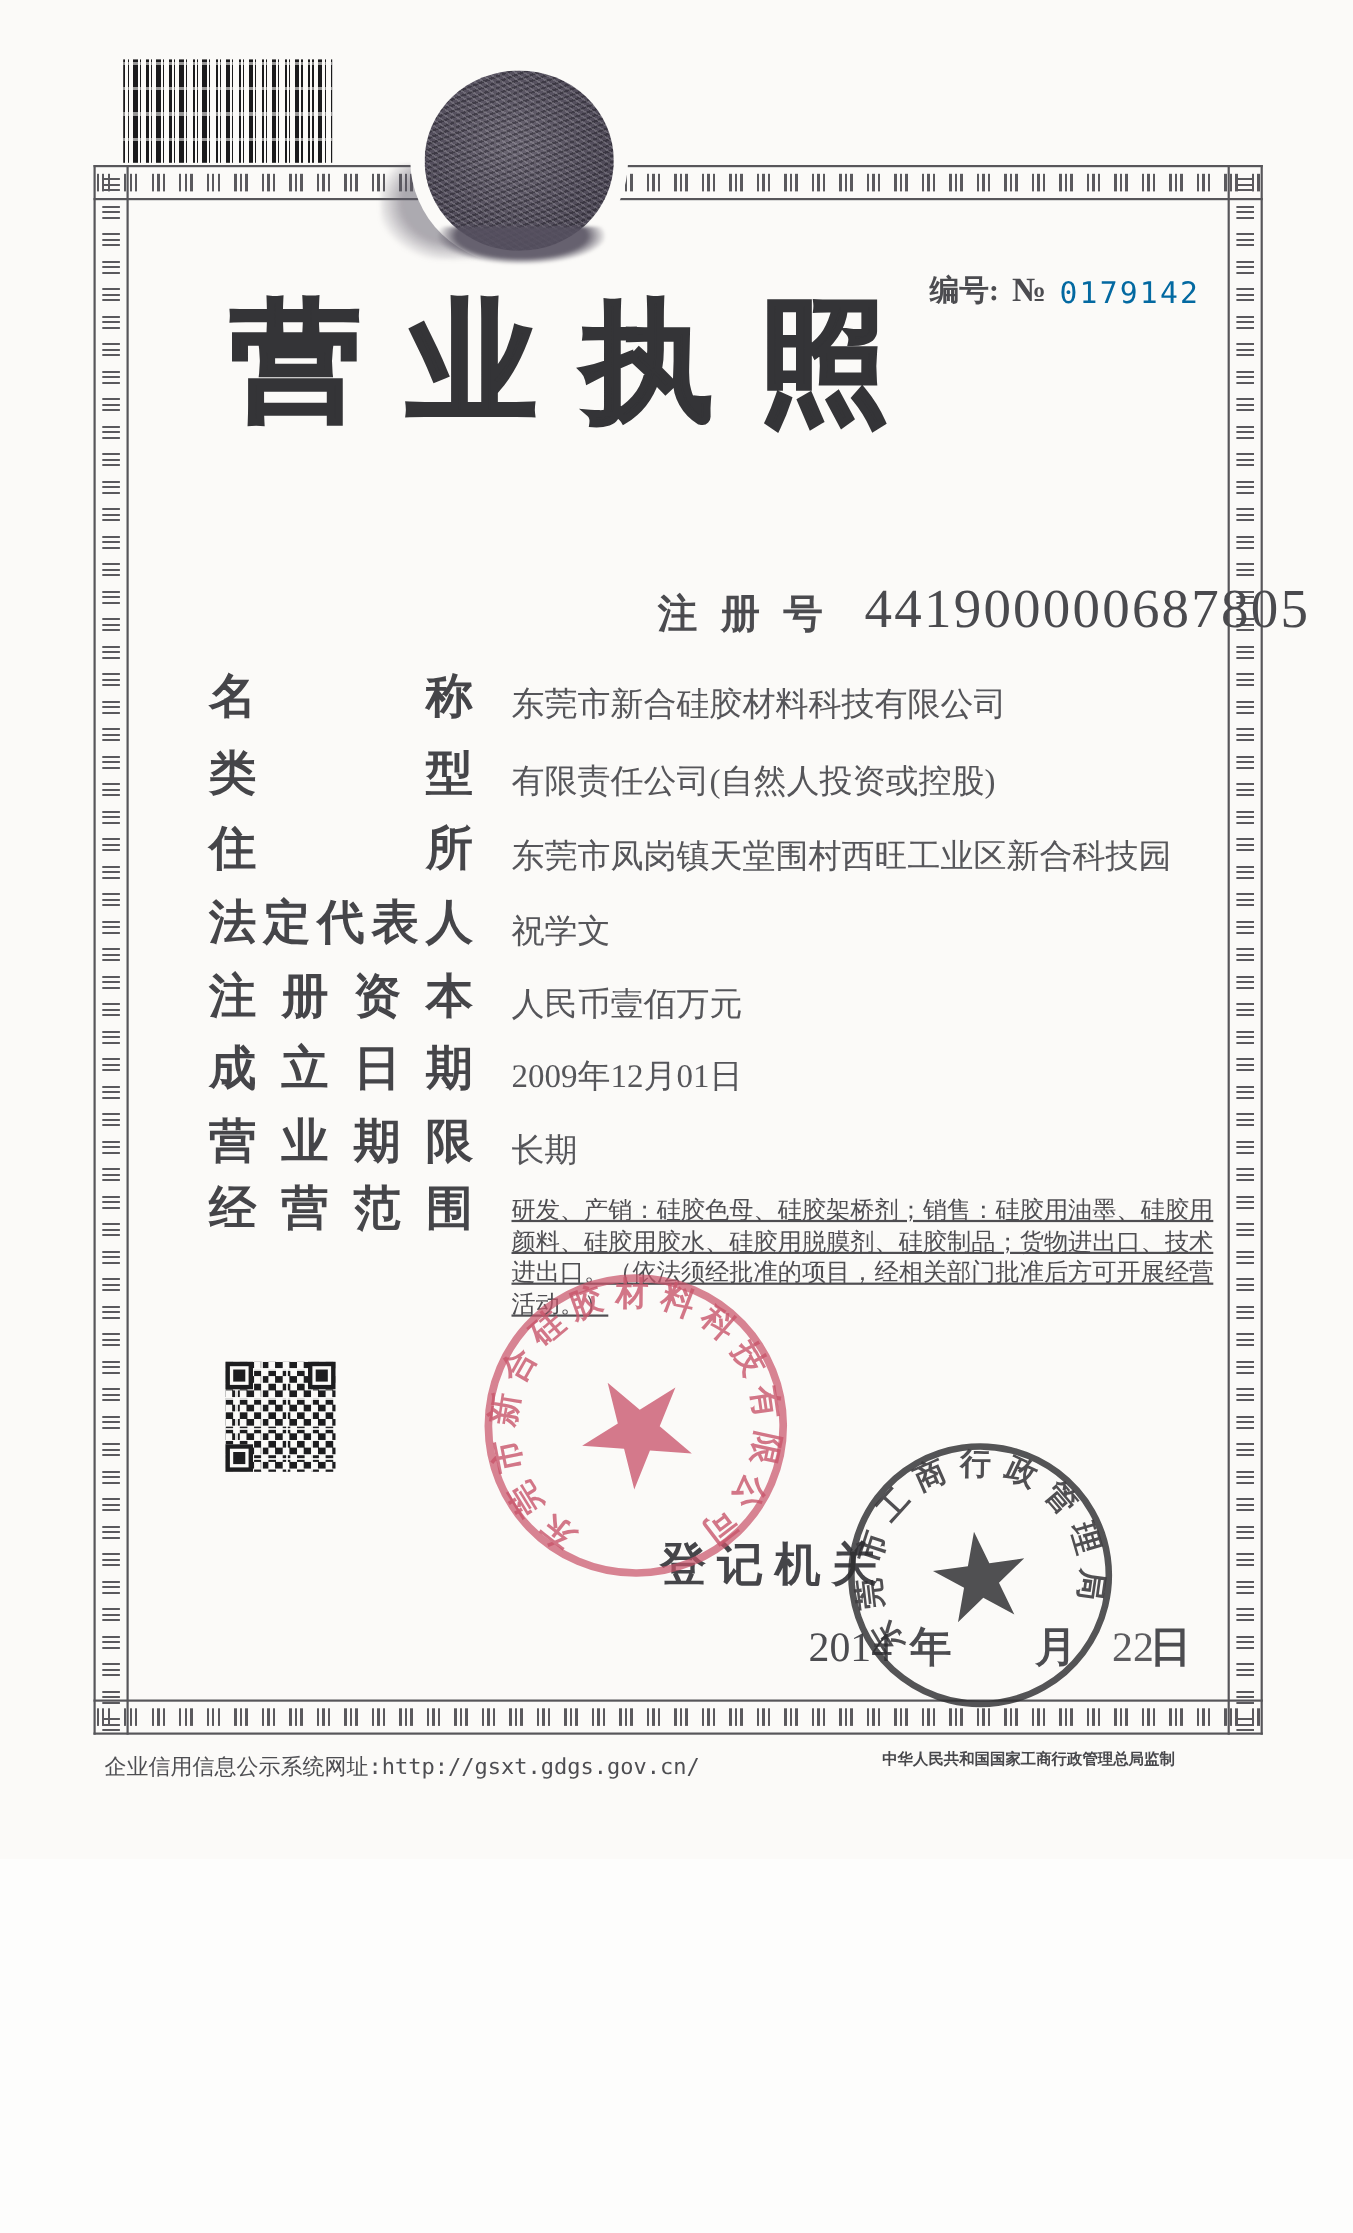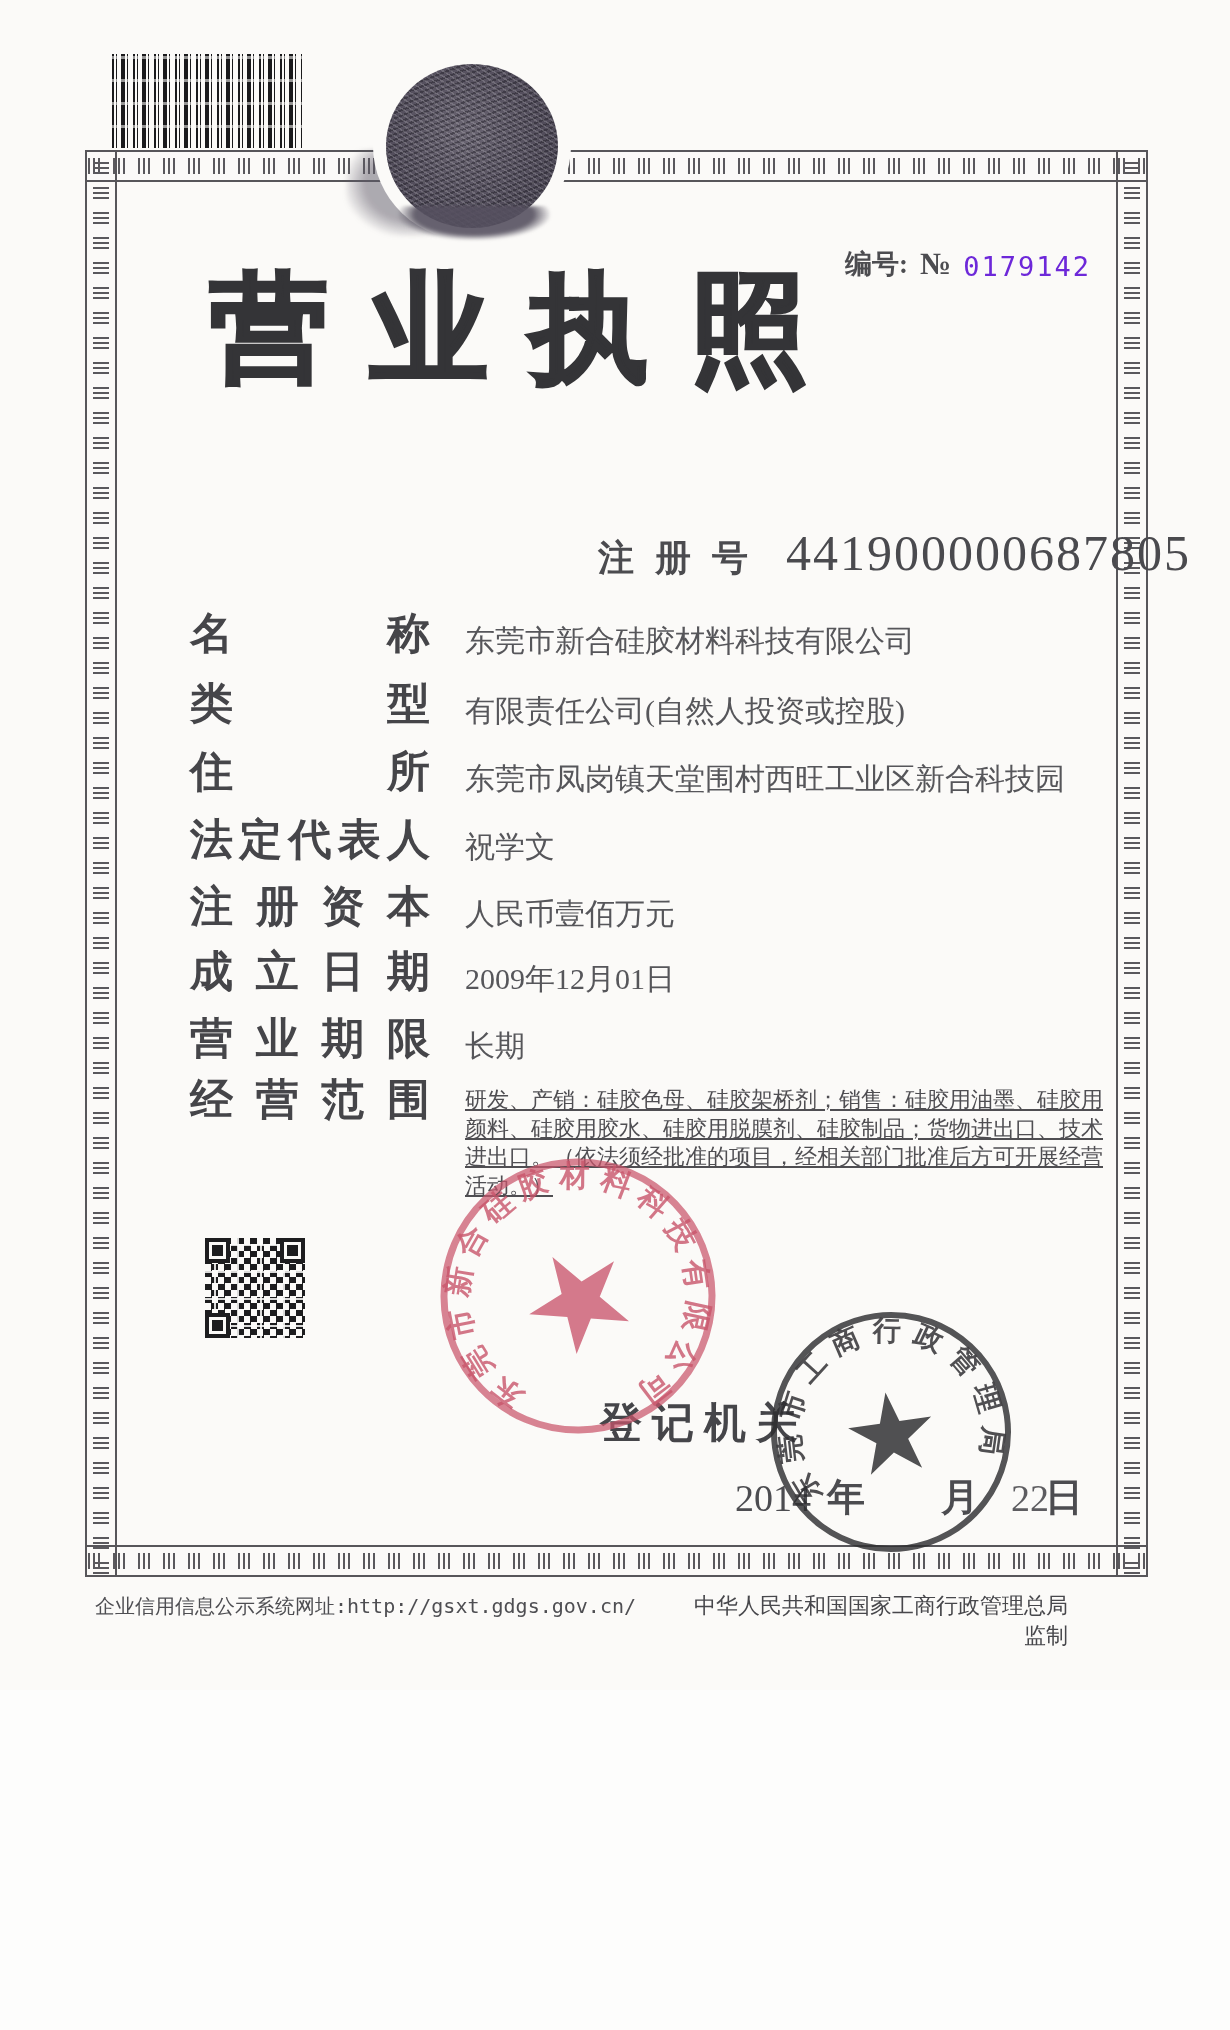--- a/index.html
+++ b/index.html
@@ -49,21 +49,21 @@
     background-size:100% 16px;background-position:0 center;background-repeat:repeat-x;}
   .strip.v{top:0;bottom:0;width:32px;border-left:2px solid #57565a;border-right:2px solid #57565a;
     background-image:repeating-linear-gradient(0deg, transparent 0 3px, #5a595d 3px 5px, transparent 5px 8px, #5a595d 8px 10px, transparent 10px 13px, #5a595d 13px 15px, transparent 15px 25px);
     background-size:16px 100%;background-position:center 0;background-repeat:repeat-y;}
   .strip.top{top:0;} .strip.bottom{bottom:0;} .strip.left{left:0;} .strip.right{right:0;}
 
   
   .serial{position:absolute;left:845px;top:246px;display:flex;align-items:flex-end;gap:12px;color:#4c4c50;z-index:2;}
   .serial-label{font-size:27px;font-weight:600;}
   .serial-prefix{font-size:31px;font-weight:800;}
-  .serial-number{font-size:27px;font-family:"DejaVu Sans Mono",monospace;letter-spacing:2px;color:#6d28d9;}
+  .serial-number{font-size:27px;font-family:"DejaVu Sans Mono",monospace;letter-spacing:2px;color:#0369a1;}
 
   
   .license-title{
     position:absolute;left:140px;top:266px;width:680px;z-index:2;
     text-align:right;font-size:118px;line-height:1.08;font-weight:700;
     letter-spacing:42px;padding-left:30px;color:#343437;
     -webkit-text-stroke:3px #343437;
   }
 
   
@@ -100,21 +100,21 @@
   
   .registrar{position:absolute;left:600px;top:1402px;width:198px;font-size:42px;font-weight:700;color:#454549;z-index:2;line-height:1;}
   .issue-date{position:absolute;left:735px;top:1472px;display:flex;align-items:center;font-size:38px;color:#4c4c50;z-index:3;}
   .issue-date .u-year{margin-left:16px;font-weight:600;}
   .issue-date .u-month{margin-left:76px;font-weight:600;}
   .issue-date .d-day{margin-left:32px;opacity:.9;}
   .issue-date .u-day{margin-left:-4px;font-weight:600;}
 
   
   .footer-left{position:absolute;left:95px;top:1593px;font-size:20px;color:#4e4e52;font-family:"DejaVu Sans Mono",monospace;z-index:2;}
-  .footer-right{position:absolute;left:688px;top:1591px;width:380px;text-align:right;font-size:22px;font-weight:400;color:#47474b;z-index:2;}
+  .footer-right{position:absolute;left:688px;top:1591px;width:380px;text-align:right;font-size:14px;font-weight:700;color:#47474b;z-index:2;}
 </style>
 </head>
 <body>
 
 <div class="scan-area">
 
   <div class="barcode"></div>
 
   <div class="emblem-smudge"></div>
   <div class="emblem"></div>

